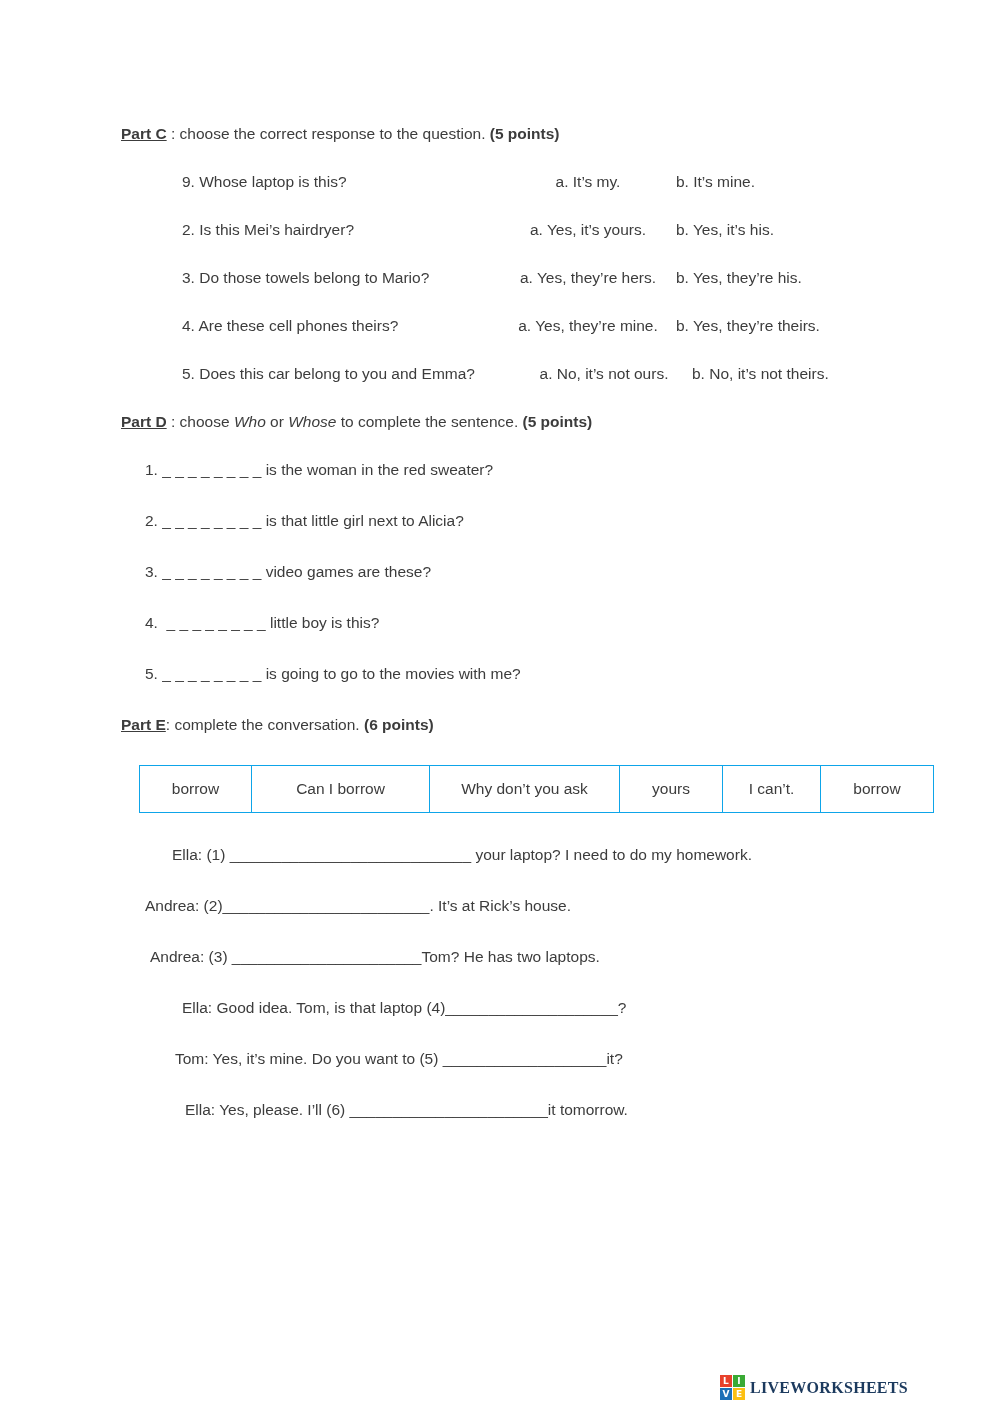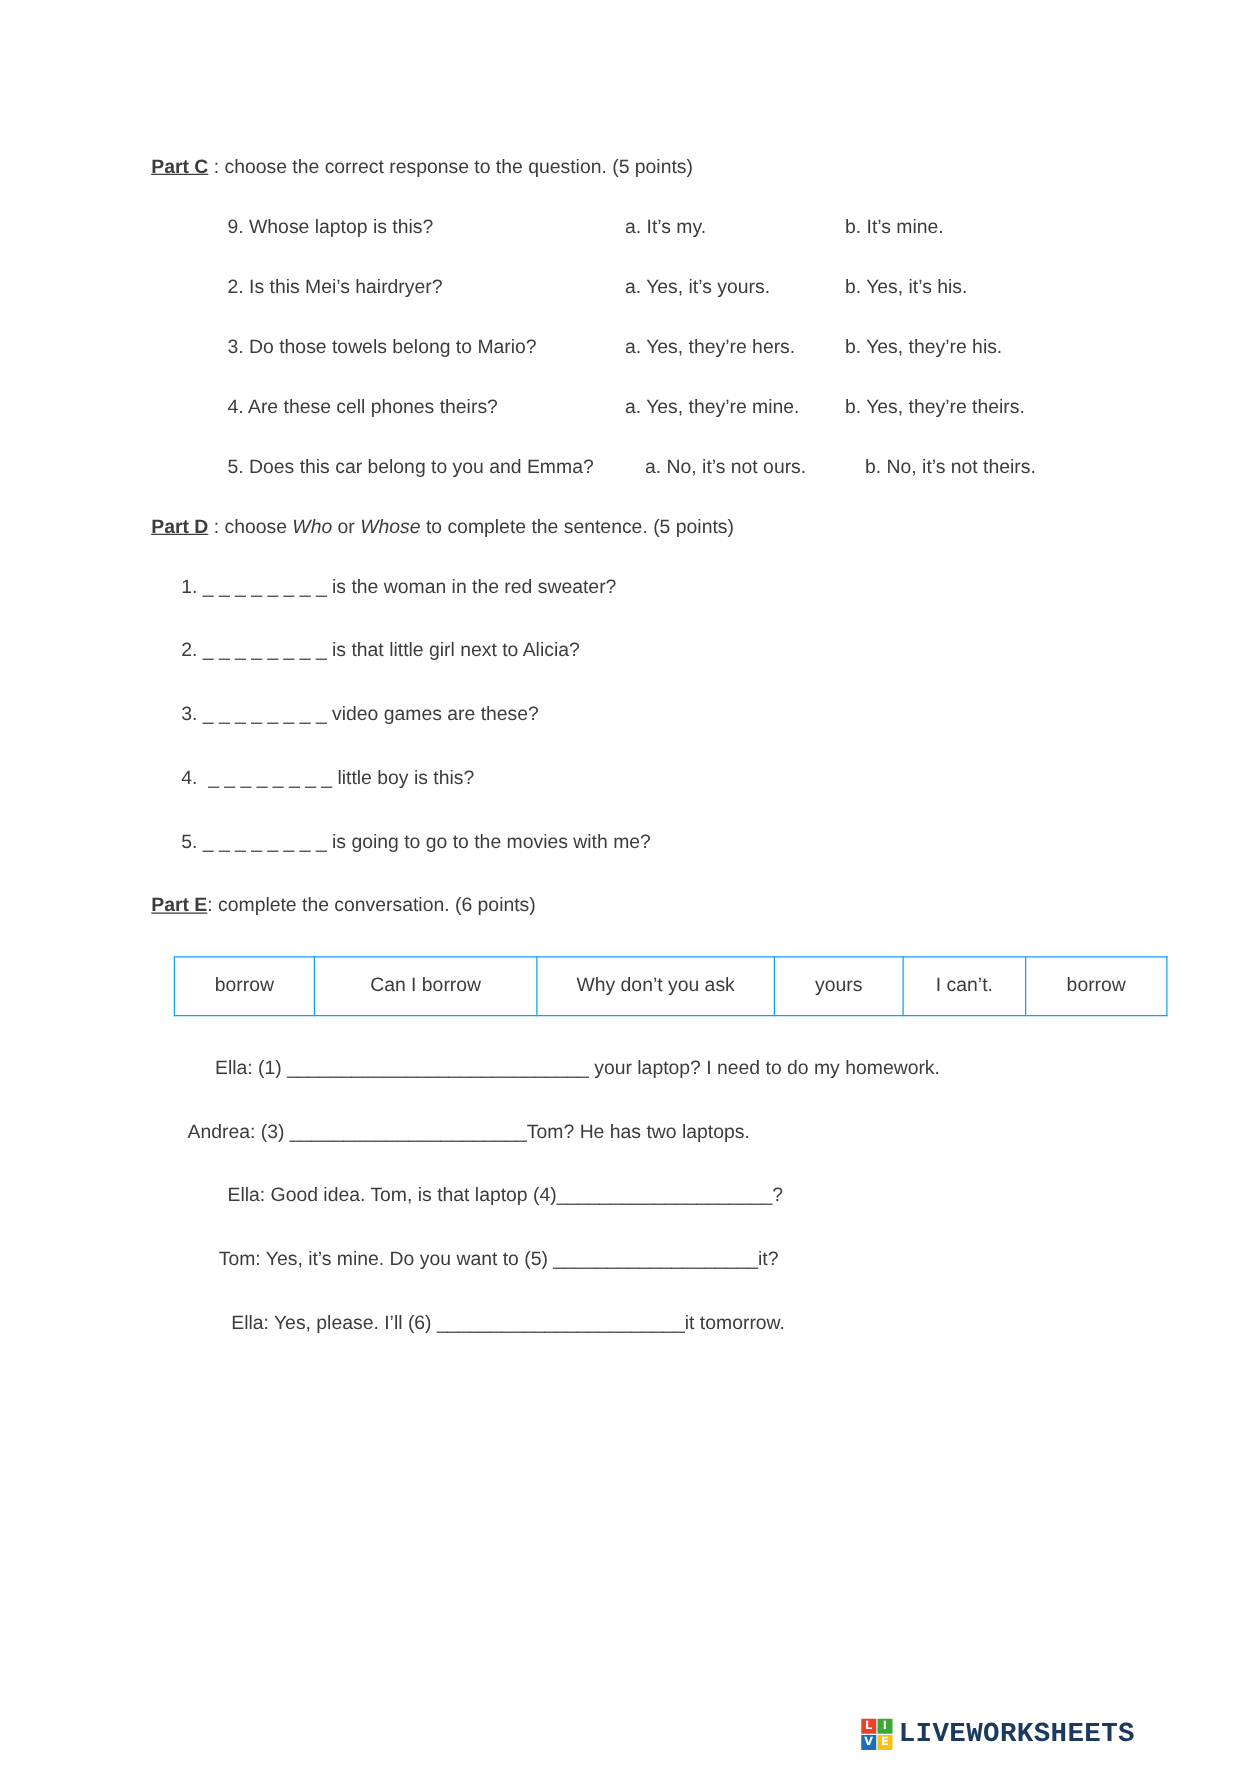--- a/index.html
+++ b/index.html
@@ -11,27 +11,27 @@
     font-family: "Liberation Sans", sans-serif;
     color: #3c3c3c;
     font-size: 15.5px;
     overflow: hidden;
     margin: 0 auto;
   }
   .content { padding: 122px 60px 0 121px; }
 
   .heading { margin: 0 0 24px 0; line-height: 24px; }
   .heading .title { font-weight: bold; text-decoration: underline; }
-  .heading .pts { font-weight: normal; }
+  .heading .pts { font-weight: bold; }
   .heading i { font-style: italic; }
 
   
   .c-row { display: flex; margin-bottom: 24px; line-height: 24px; padding-left: 61px; }
   .c-q { min-width: 318px; white-space: nowrap; }
-  .c-a { min-width: 176px; white-space: nowrap; }
+  .c-a { min-width: 176px; white-space: nowrap; text-align: center; }
   .c-b { white-space: nowrap; }
   .c-row.row-5 .c-a { margin-left: 16px; }
 
   
   .d-item { margin-bottom: 27px; line-height: 24px; padding-left: 24px; white-space: pre-wrap; }
   .part-e-heading { margin-bottom: 28px; }
 
   
   .word-bank { border-collapse: collapse; margin-left: 18px; }
   .word-bank td {
@@ -80,23 +80,23 @@
     align-items: center;
     justify-content: center;
     color: #ffffff;
     font-size: 9px;
     font-weight: bold;
     font-family: "DejaVu Sans", sans-serif;
     line-height: 1;
   }
   .lw-text {
     font-weight: bold;
-    font-size: 22px;
+    font-size: 16px;
     letter-spacing: 0.3px;
-    font-family: Liberation Mono, monospace;
+    font-family: Liberation Serif, serif;
   }
 </style>
 </head>
 <body>
 
 <div class="page">
   <div class="content">
 
     <div>
       <p class="heading"><span class="title">Part C</span><span> : choose the correct response to the question. </span><span class="pts">(5 points)</span></p>
@@ -149,20 +149,21 @@
           <td class="wb2">Why don’t you ask</td>
           <td class="wb3">yours</td>
           <td class="wb4">I can’t.</td>
           <td class="wb5">borrow</td>
         </tr>
       </tbody>
         </table>
 
       <div class="conv">
         <div class="conv-line ln1">Ella: (1) ____________________________ your laptop? I need to do my homework.</div>
+        <div class="conv-line ln2">Andrea: (2)________________________. It’s at Rick’s house.</div>
         <div class="conv-line ln3">Andrea: (3) ______________________Tom? He has two laptops.</div>
         <div class="conv-line ln4">Ella: Good idea. Tom, is that laptop (4)____________________?</div>
         <div class="conv-line ln5">Tom: Yes, it’s mine. Do you want to (5) ___________________it?</div>
         <div class="conv-line ln6">Ella: Yes, please. I’ll (6) _______________________it tomorrow.</div>
       </div>
     </div>
 
   </div>
 
   <div class="footer">

